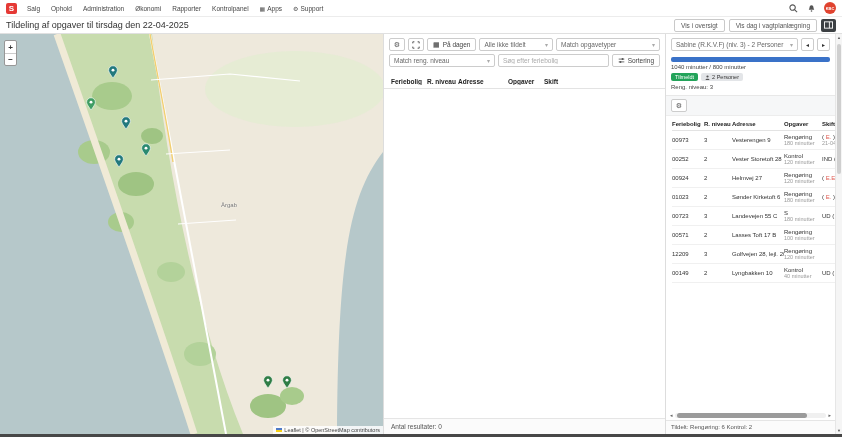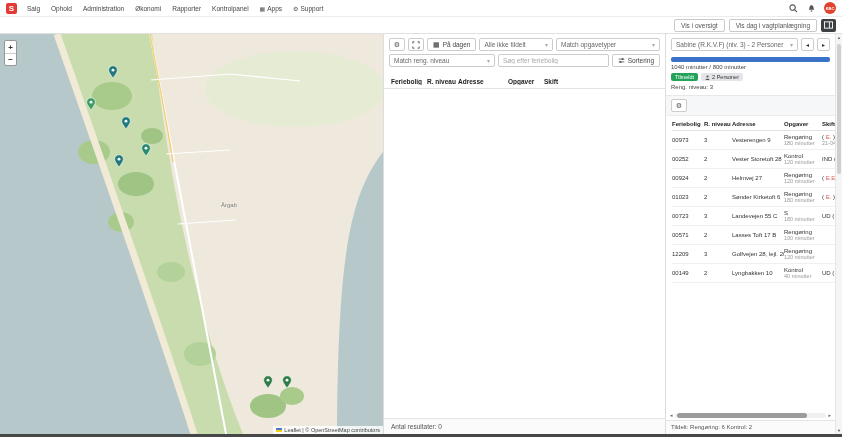--- a/index.html
+++ b/index.html
@@ -123,20 +123,21 @@
       <svg width="9" height="9" viewBox="0 0 12 12">
           <path d="M6 1.5C3.8 1.5 3.3 3.4 3.3 5.4L2.4 7.8h7.2L8.7 5.4C8.7 3.4 8.2 1.5 6 1.5Z" fill="#555"></path>
           <circle cx="6" cy="9.4" r="1.1" fill="#555"></circle>
         </svg>
     </span>
     <span class="avatar">KBC</span>
   </div>
 </div>
 
 <div class="titlebar">
+  <span class="page-title">Tildeling af opgaver til tirsdag den 22-04-2025</span>
   <div class="tb-right">
     <button class="btn">Vis i oversigt</button>
     <button class="btn">Vis dag i vagtplanlægning</button>
     <span class="btn-dark">
       <svg width="9" height="8" viewBox="0 0 10 8">
           <rect x="0.5" y="0.5" width="9" height="7" fill="none" stroke="#fff" stroke-width="1"></rect>
           <line x1="6" y1="0.5" x2="6" y2="7.5" stroke="#fff" stroke-width="1"></line>
         </svg>
     </span>
   </div>

